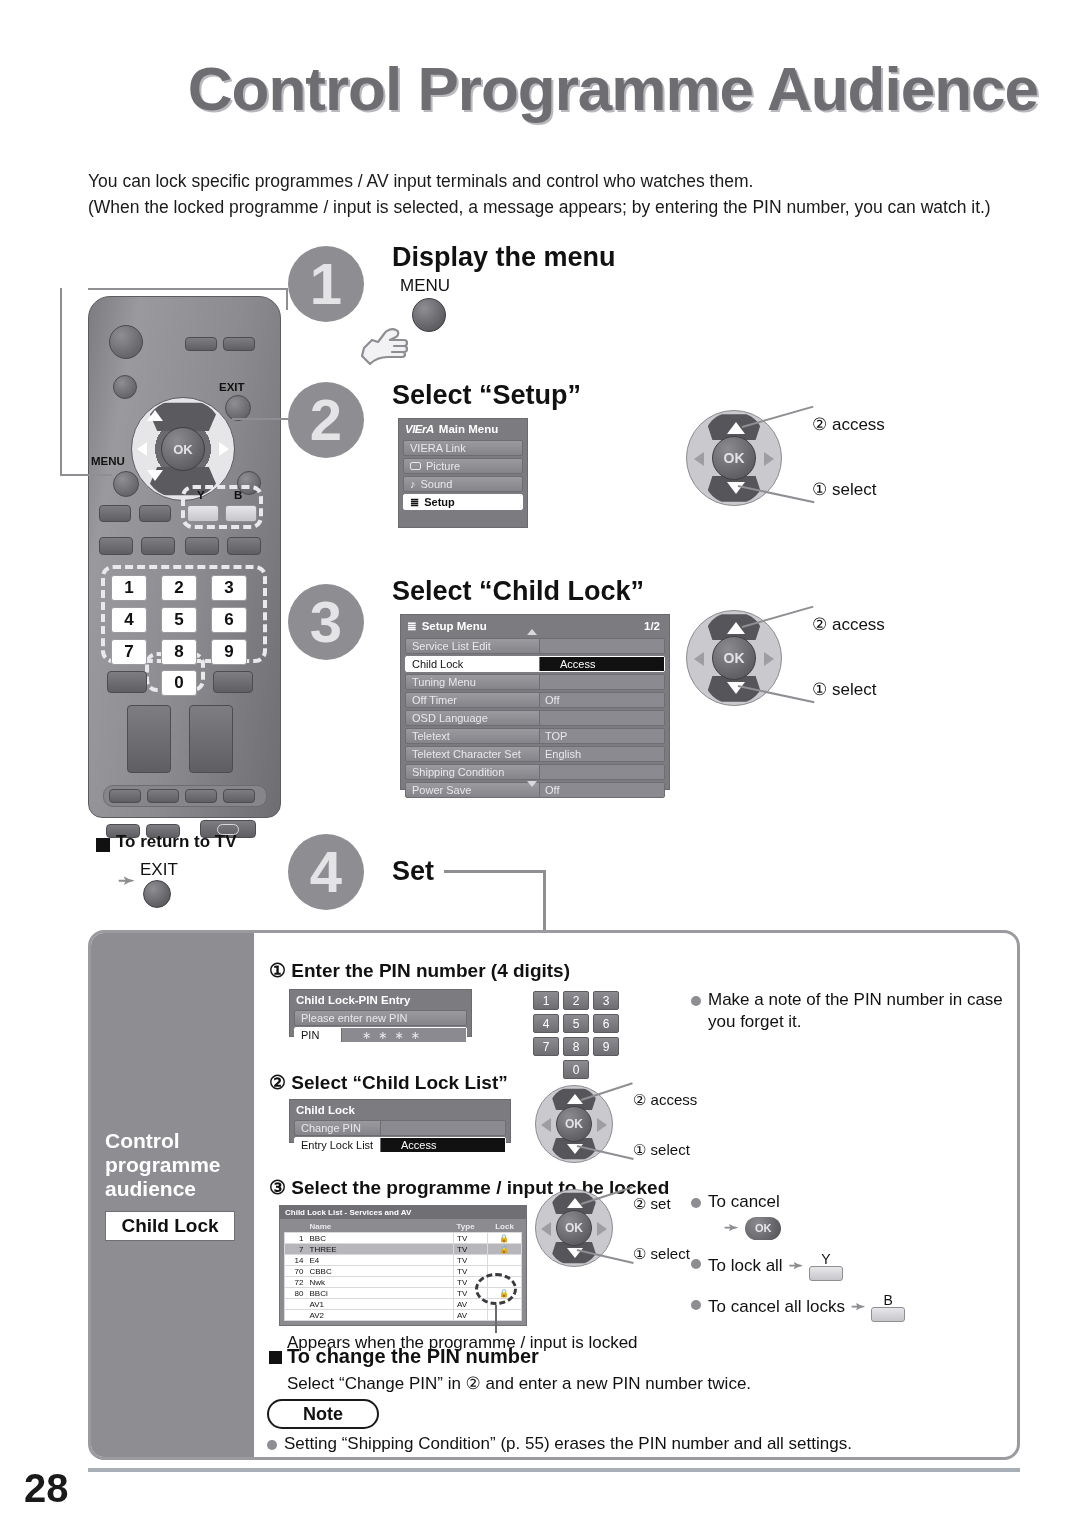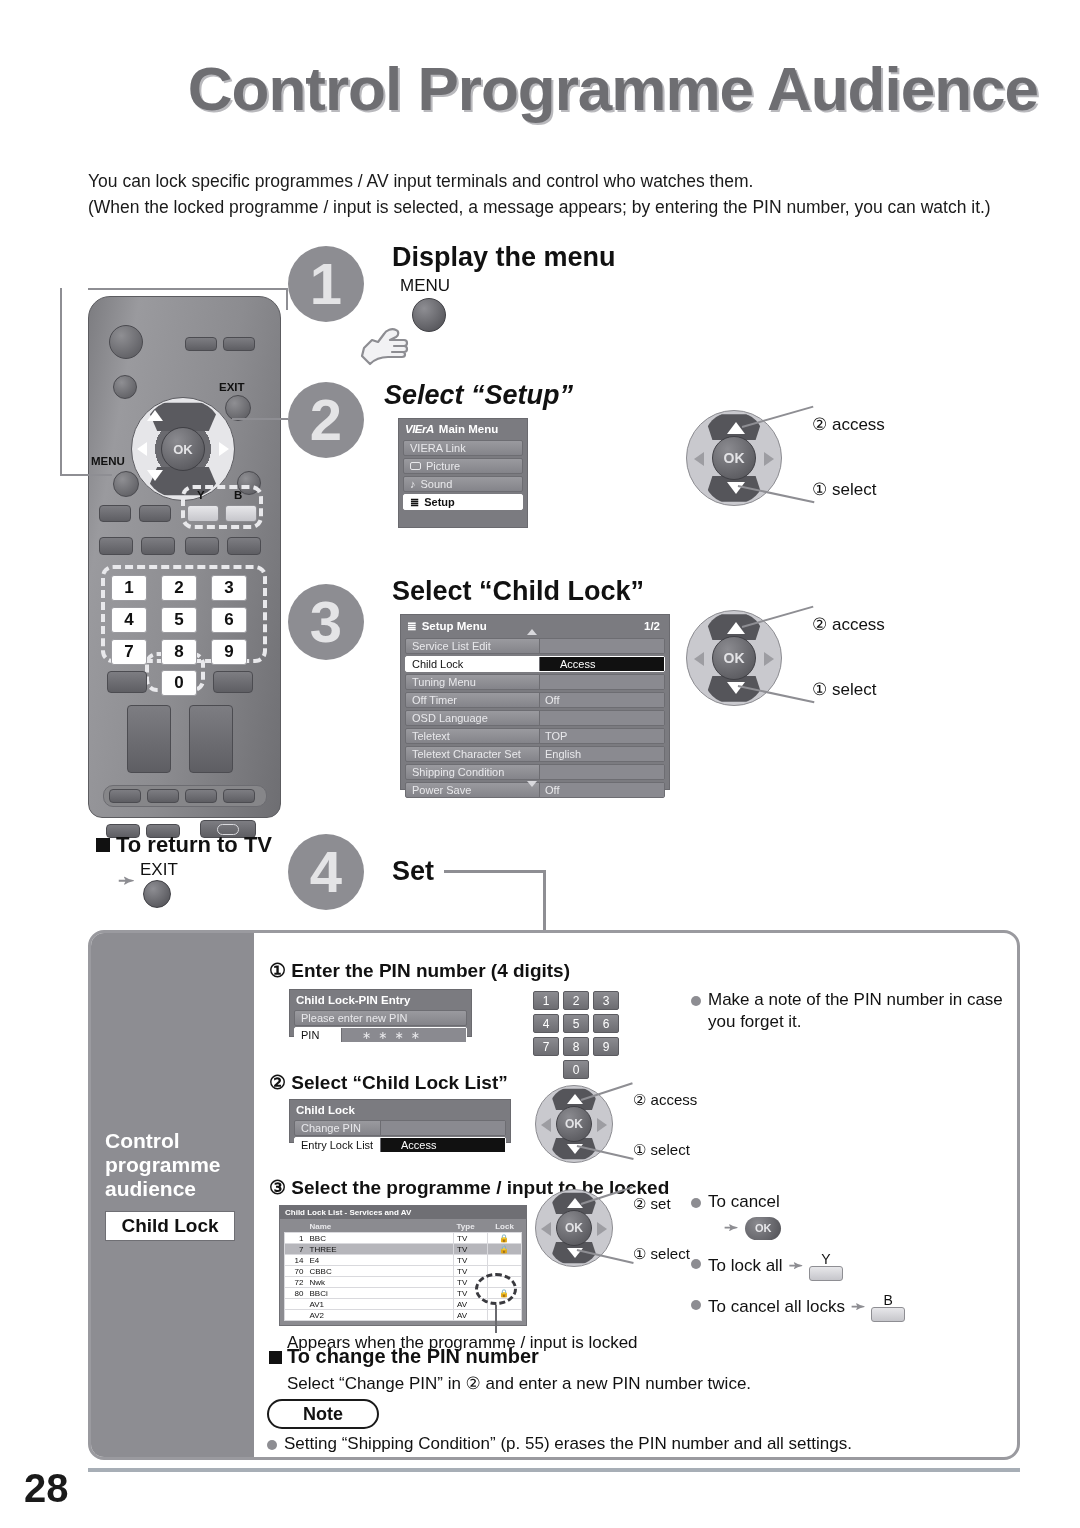--- a/index.html
+++ b/index.html
@@ -242,21 +242,21 @@
 
 <div class="step-badge" style="left:288px;top:246px;">1</div>
 <div class="step-title" style="left:392px;top:242px;">Display the menu</div>
 <div style="position:absolute;left:400px;top:276px;font-size:17px;color:#111;">MENU</div>
 <div style="position:absolute;left:412px;top:298px;width:34px;height:34px;border-radius:50%;background:radial-gradient(circle at 35% 30%,#8e8e93,#4a4a4f);border:1px solid #3f3f44;"></div>
 <svg class="hand" style="left:358px;top:312px;" width="66" height="56" viewBox="0 0 66 56">
   <path d="M6 36 L14 28 L20 30 L26 22 C28 18 34 16 38 18 C41 19 41 23 38 25 L32 28 L46 28 C50 28 50 34 46 34 L36 34 L46 34 C50 34 50 40 46 40 L34 40 L44 40 C48 40 48 45 44 45 L30 45 C22 45 16 48 12 52 L4 44 Z" fill="#f2f2f4" stroke="#8d8d92" stroke-width="2.2" stroke-linejoin="round"></path>
 </svg>
 
 <div class="step-badge" style="left:288px;top:382px;">2</div>
-<div class="step-title" style="left:384px;top:380px;font-style:italic;">Select “Setup”</div>
+<div class="step-title" style="left:392px;top:380px;">Select “Setup”</div>
 
 <div class="osd" style="left:398px;top:418px;width:130px;height:110px;">
   <div class="osd-title">
     <span style="font-style:italic;letter-spacing:-0.5px;margin-right:5px;">VIErA</span>
     <span>Main Menu</span>
   </div>
   <div class="osd-row">
       <span>VIERA Link</span>
     </div>
   <div class="osd-row">
@@ -348,21 +348,21 @@
   <div class="tri l"></div>
   <div class="tri r"></div>
   <div class="ok">OK</div>
 </div>
 <div class="conn" style="left:742px;top:626px;width:74px;height:1.5px;transform:rotate(-16deg);transform-origin:left center;"></div>
 <div class="conn" style="left:738px;top:685px;width:78px;height:1.5px;transform:rotate(12deg);transform-origin:left center;"></div>
 <div class="cap" style="left:812px;top:614px;">② access</div>
 <div class="cap" style="left:812px;top:679px;">① select</div>
 
 <div class="sq-bullet" style="left:96px;top:838px;"></div>
-<div style="position:absolute;left:116px;top:832px;font-size:22px;font-weight:bold;color:#111;">To return to TV</div>
+<div style="position:absolute;left:116px;top:832px;font-size:17px;font-weight:bold;color:#111;">To return to TV</div>
 <div style="position:absolute;left:118px;top:868px;color:#8d8d92;font-size:20px;font-weight:bold;">➛</div>
 <div style="position:absolute;left:140px;top:860px;font-size:17px;color:#111;">EXIT</div>
 <div style="position:absolute;left:143px;top:880px;width:28px;height:28px;border-radius:50%;background:radial-gradient(circle at 35% 30%,#8e8e93,#4a4a4f);border:1px solid #3f3f44;"></div>
 
 <div class="step-badge" style="left:288px;top:834px;">4</div>
 <div class="step-title" style="left:392px;top:856px;">Set</div>
 <div class="conn" style="left:444px;top:870px;width:102px;height:3px;"></div>
 <div class="conn" style="left:543px;top:870px;width:3px;height:62px;"></div>
 
 <div class="step4-box">

